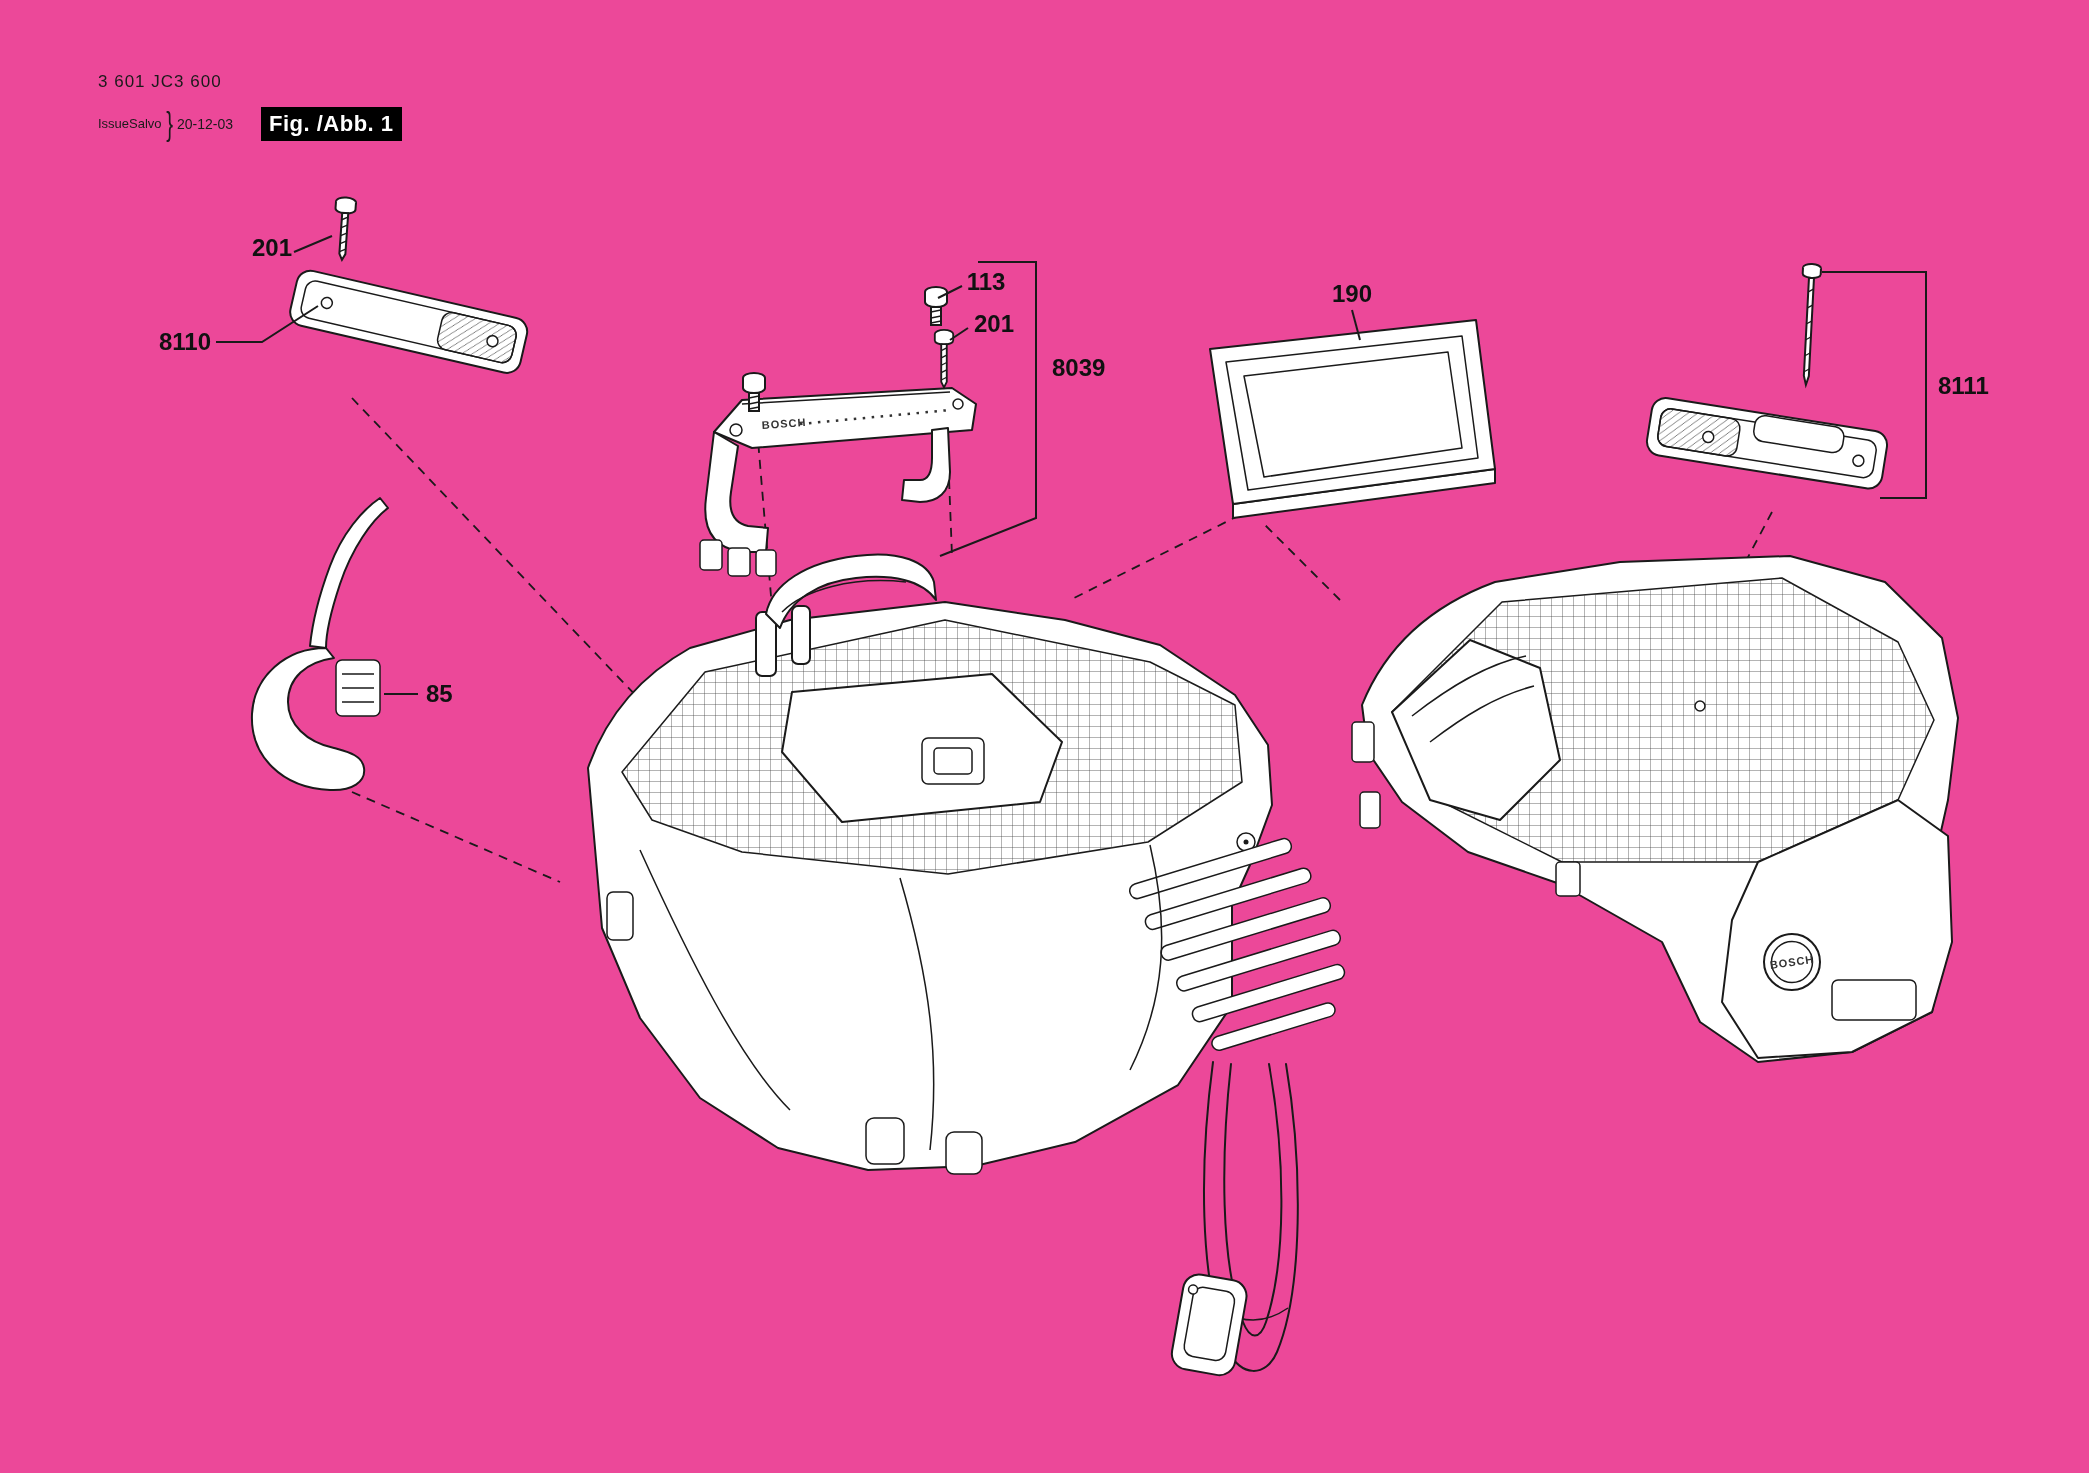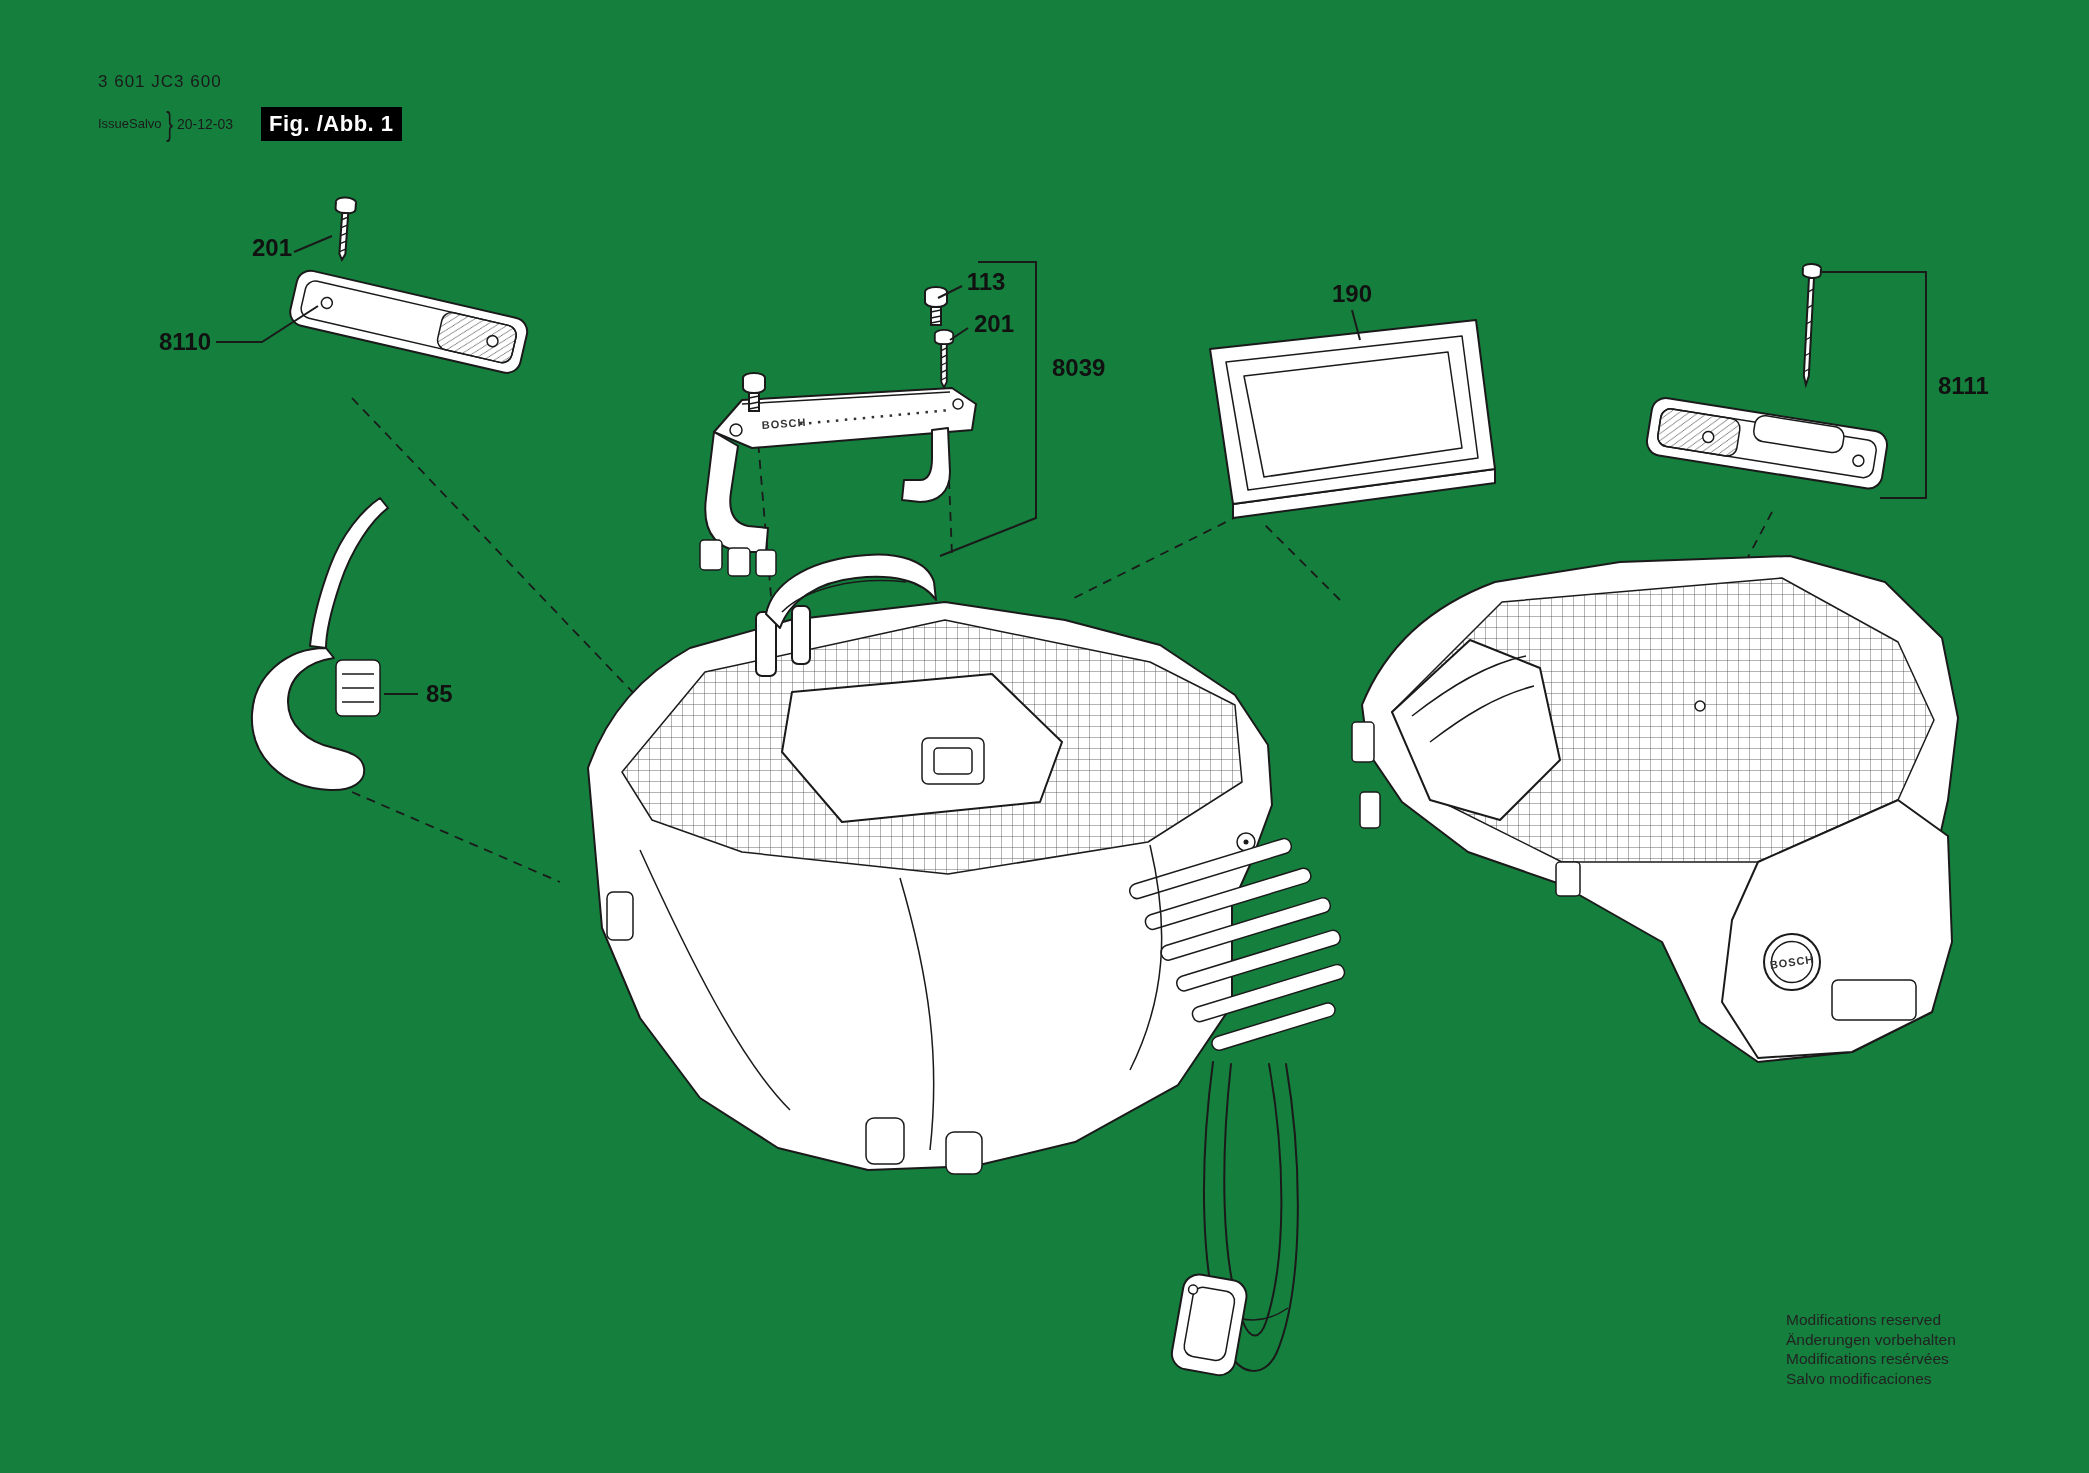--- a/index.html
+++ b/index.html
@@ -1,19 +1,19 @@
 <!DOCTYPE html>
 <html><head>
 <meta charset="utf-8">
 <style>
   html,body{margin:0;padding:0;background:#e8e8e8;}
   .canvas{
     position:relative;
     width:2089px;height:1473px;
-    background:#15803d;
+    background:#ec4899;
     font-family:"Liberation Sans", sans-serif;
     color:#1a1a1a;
     overflow:hidden;
   }
   
   .hdr{position:absolute;left:98px;top:72px;}
   .model{font-size:17px;letter-spacing:1px;margin-bottom:12px;}
   .issue-row{display:flex;align-items:center;gap:4px;}
   .issue-stack{display:flex;font-size:13px;line-height:14px;}
   .brace{font-size:34px;font-weight:300;transform:scaleX(.6);margin:0 -2px;}
@@ -217,20 +217,14 @@
       <text class="plabel" x="185" y="350" text-anchor="middle">8110</text>
       <text class="plabel" x="986" y="290" text-anchor="middle">113</text>
       <text class="plabel" x="994" y="332" text-anchor="middle">201</text>
       <text class="plabel" x="1052" y="376" text-anchor="start">8039</text>
       <text class="plabel" x="1352" y="302" text-anchor="middle">190</text>
       <text class="plabel" x="1938" y="394" text-anchor="start">8111</text>
       <text class="plabel" x="426" y="702" text-anchor="start">85</text>
     </g>
   </svg>
 
-  <footer class="ftr">
-    <div>Modifications reserved</div>
-    <div>Änderungen vorbehalten</div>
-    <div>Modifications resérvées</div>
-    <div>Salvo modificaciones</div>
-  </footer>
 
 </div>
 
 </body></html>

